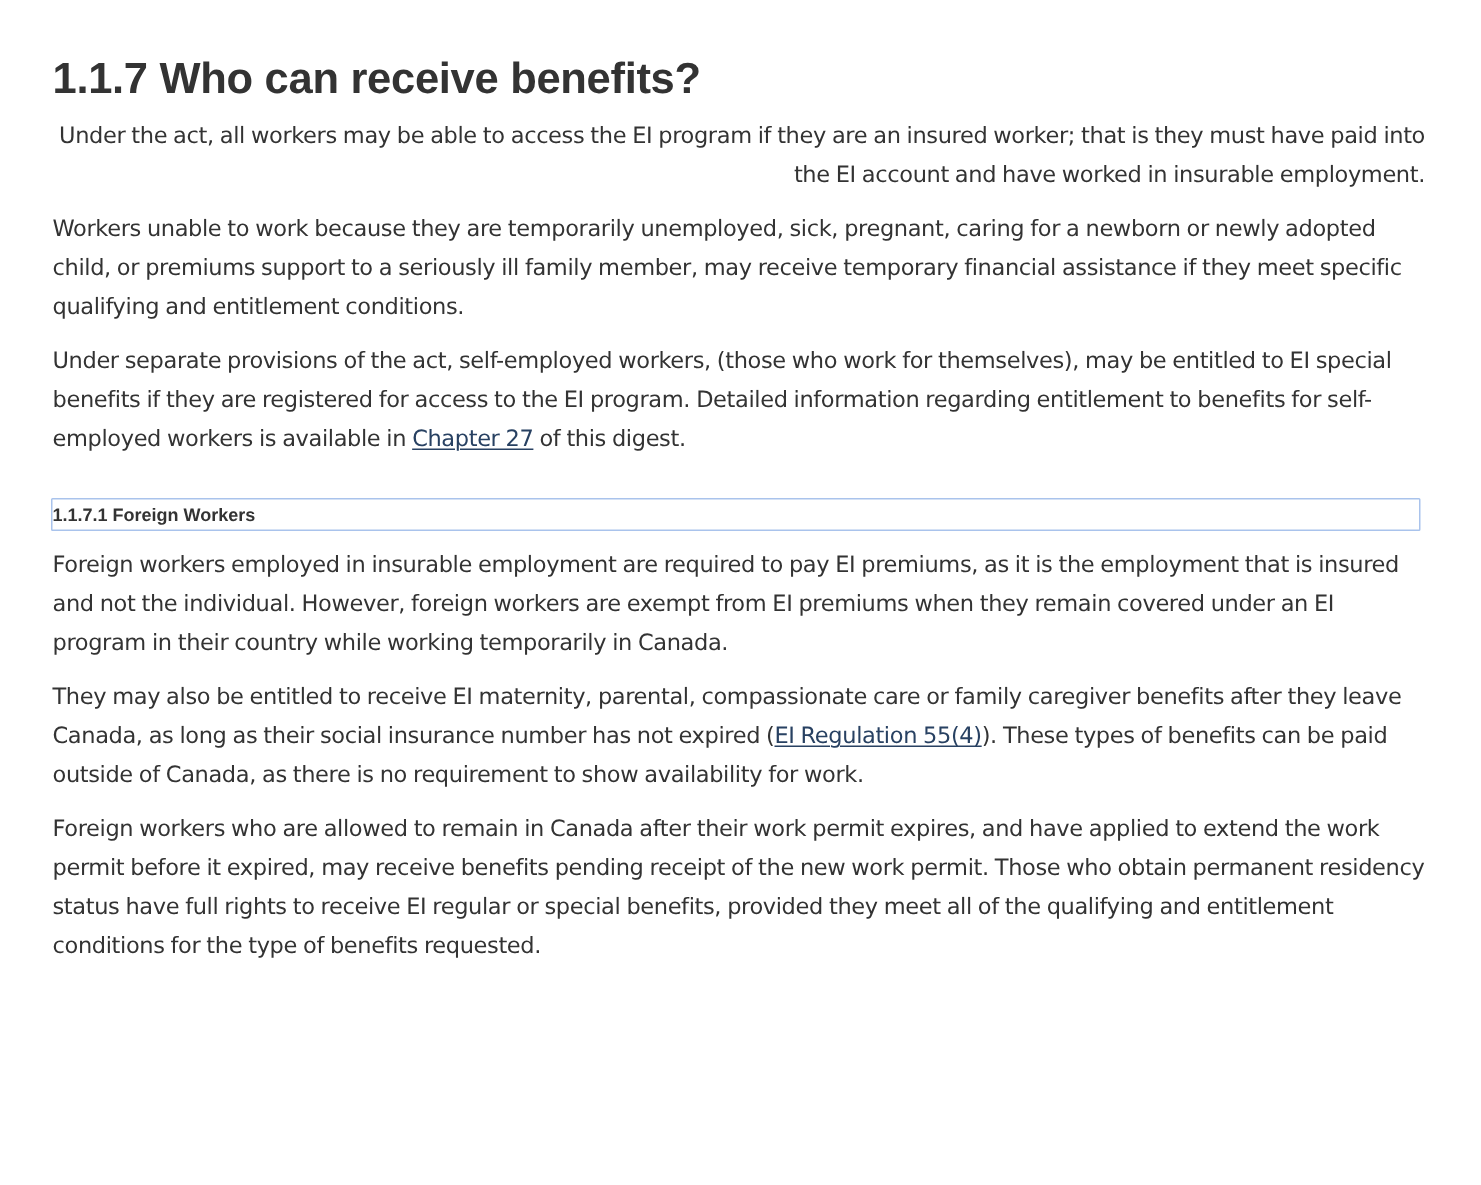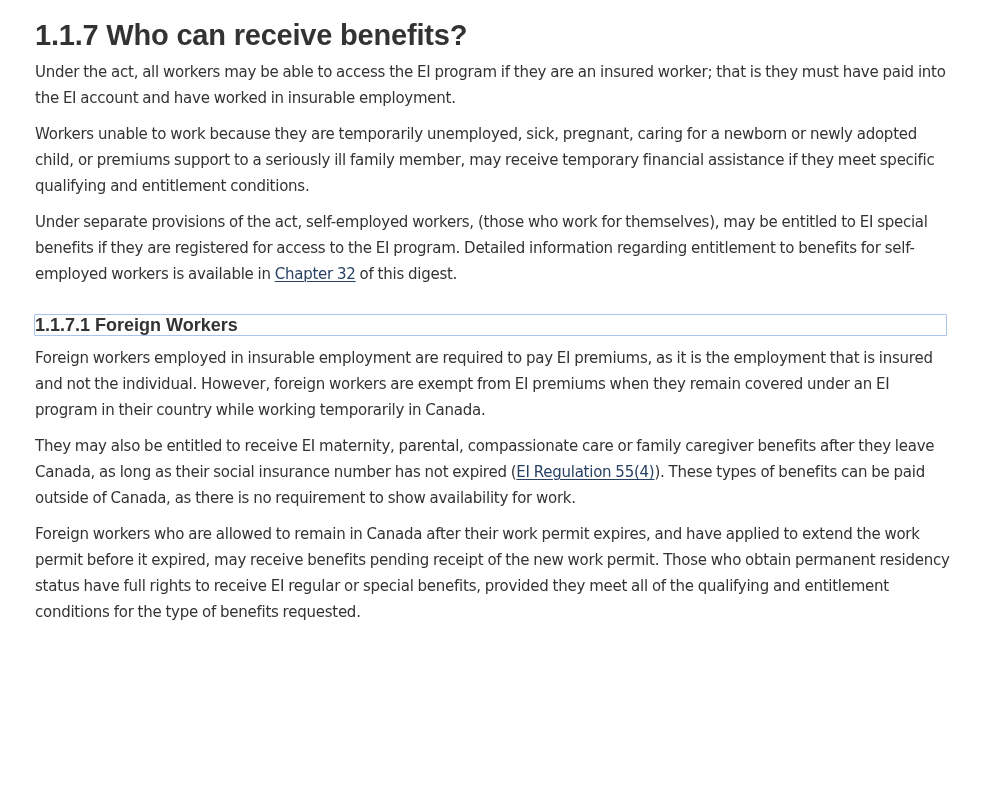--- a/index.html
+++ b/index.html
@@ -20,47 +20,48 @@
       left: 35px;
       top: 0;
       width: 915px;
     }
     h2.section-title {
       font-family: "Liberation Sans", sans-serif;
       font-weight: bold;
       font-size: 29px;
       line-height: 36px;
       margin: 0;
-      padding-top: 17px;
+      padding-top: 35px;
       padding-bottom: 0;
       color: #333333;
       letter-spacing: -0.2px;
     }
     p.para {
       font-family: "DejaVu Sans", sans-serif;
       font-size: 15px;
       line-height: 26px;
       margin: 0 0 10px 0;
       color: #333333;
       letter-spacing: -0.25px;
       word-spacing: -0.5px;
     }
     p.first {
       margin-top: 6px;
+      text-align: right;
     }
     a.inline-link {
       color: #284162;
       text-decoration: underline;
       text-underline-offset: 2px;
       text-decoration-thickness: 1px;
     }
     h3.subsection-title {
       font-family: "Liberation Sans", sans-serif;
       font-weight: bold;
-      font-size: 18px;
+      font-size: 12px;
       line-height: 20px;
       margin: 27px 0 9px -1px;
       padding: 0 0 0 0;
       color: #333333;
       border: 1.5px solid #a9c3ec;
       border-radius: 1px;
       width: 911px;
       height: 20px;
     }
   </style>
@@ -68,21 +69,21 @@
 <body>
 
 <div class="content">
 
   <h2 class="section-title">1.1.7 Who can receive benefits?</h2>
 
   <p class="para first">Under the act, all workers may be able to access the EI program if they are an insured worker; that is they must have paid into the EI account and have worked in insurable employment.</p>
 
   <p class="para">Workers unable to work because they are temporarily unemployed, sick, pregnant, caring for a newborn or newly adopted child, or premiums support to a seriously ill family member, may receive temporary financial assistance if they meet specific qualifying and entitlement conditions.</p>
 
-  <p class="para"><span>Under separate provisions of the act, self-employed workers, (those who work for themselves), may be entitled to EI special benefits if they are registered for access to the EI program. Detailed information regarding entitlement to benefits for self-employed workers is available in </span><a class="inline-link" href="#">Chapter 32</a><span> of this digest.</span></p>
+  <p class="para"><span>Under separate provisions of the act, self-employed workers, (those who work for themselves), may be entitled to EI special benefits if they are registered for access to the EI program. Detailed information regarding entitlement to benefits for self-employed workers is available in </span><a class="inline-link" href="#">Chapter 27</a><span> of this digest.</span></p>
 
   <h3 class="subsection-title" tabindex="0">1.1.7.1 Foreign Workers</h3>
 
   <p class="para">Foreign workers employed in insurable employment are required to pay EI premiums, as it is the employment that is insured and not the individual. However, foreign workers are exempt from EI premiums when they remain covered under an EI program in their country while working temporarily in Canada.</p>
 
 
   <p class="para"><span>They may also be entitled to receive EI maternity, parental, compassionate care or family caregiver benefits after they leave Canada, as long as their social insurance number has not expired (</span><a class="inline-link" href="#">EI Regulation 55(4)</a><span>). These types of benefits can be paid outside of Canada, as there is no requirement to show availability for work.</span></p>
 
 
   <p class="para">Foreign workers who are allowed to remain in Canada after their work permit expires, and have applied to extend the work permit before it expired, may receive benefits pending receipt of the new work permit. Those who obtain permanent residency status have full rights to receive EI regular or special benefits, provided they meet all of the qualifying and entitlement conditions for the type of benefits requested.</p>

